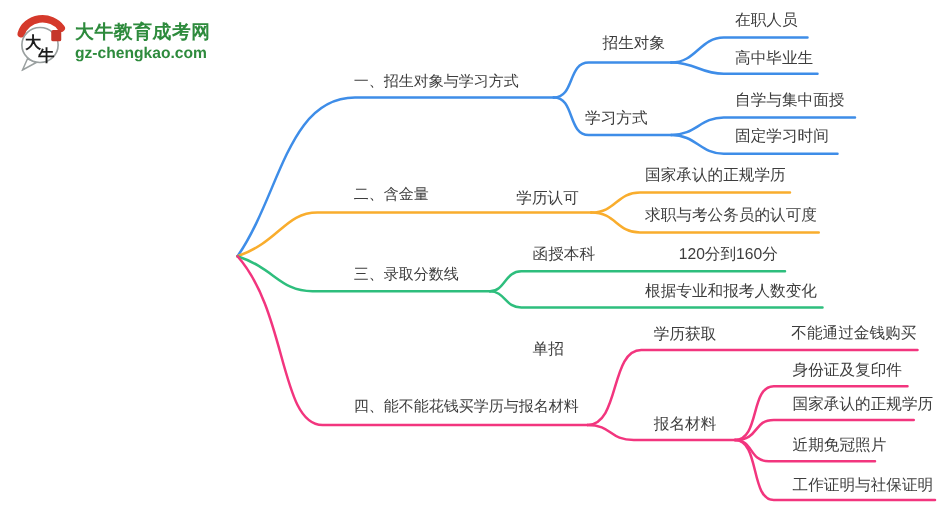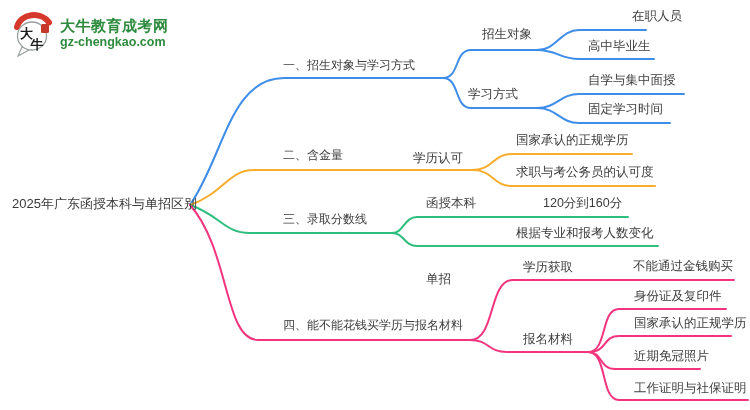--- a/index.html
+++ b/index.html
@@ -66,25 +66,24 @@
       <rect x="28" y="13" width="8" height="9" rx="1.5" fill="#c5372b"></rect>
       <text x="7" y="27" font-size="13" font-weight="bold" fill="#1c1c1c">大</text>
       <text x="17.5" y="38" font-size="13" font-weight="bold" fill="#1c1c1c">牛</text>
     </svg>
     <div class="logo-text">
       <div class="logo-title">大牛教育成考网</div>
       <div class="logo-domain">gz-chengkao.com</div>
     </div>
   </div>
 
-  <div class="node center-title" style="left:12px;top:196px;">2025年广东函授本科与单招区别</div>
 
   <div class="node branch-label" style="left:283px;top:58px;">一、招生对象与学习方式</div>
   <div class="node" style="left:482px;top:27px;">招生对象</div>
-  <div class="node" style="left:588px;top:9px;margin-left:44px;">在职人员</div>
+  <div class="node" style="left:588px;top:9px;">在职人员</div>
   <div class="node" style="left:588px;top:39px;">高中毕业生</div>
   <div class="node" style="left:468px;top:87px;">学习方式</div>
   <div class="node" style="left:588px;top:73px;">自学与集中面授</div>
   <div class="node" style="left:588px;top:102px;">固定学习时间</div>
 
   <div class="node branch-label" style="left:283px;top:148px;">二、含金量</div>
   <div class="node" style="left:413px;top:151px;">学历认可</div>
   <div class="node" style="left:516px;top:165px;">求职与考公务员的认可度</div>
   <div class="node" style="left:516px;top:133px;">国家承认的正规学历</div>
 

